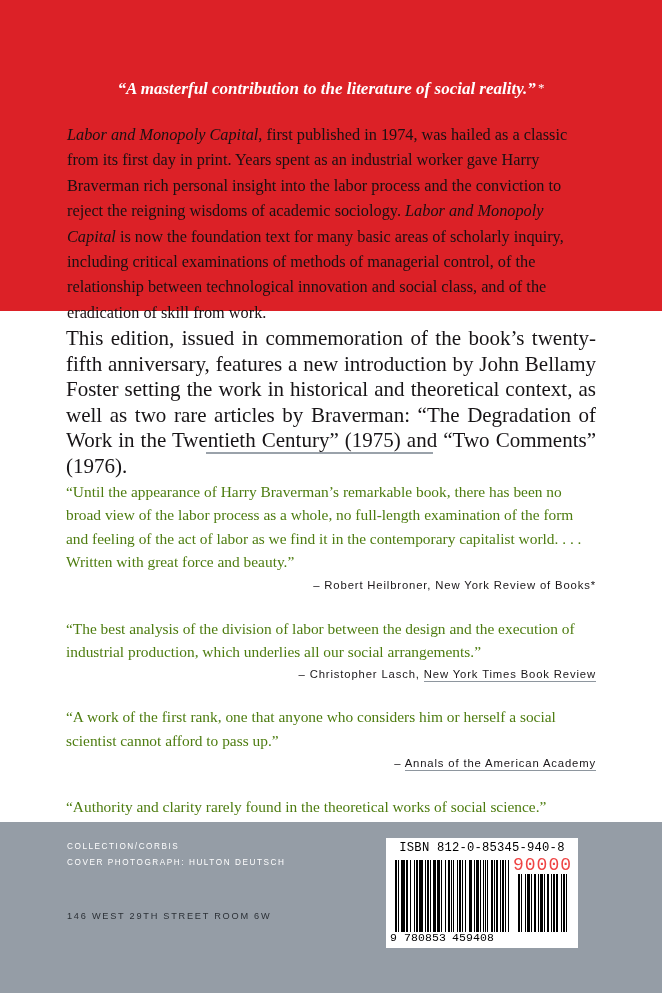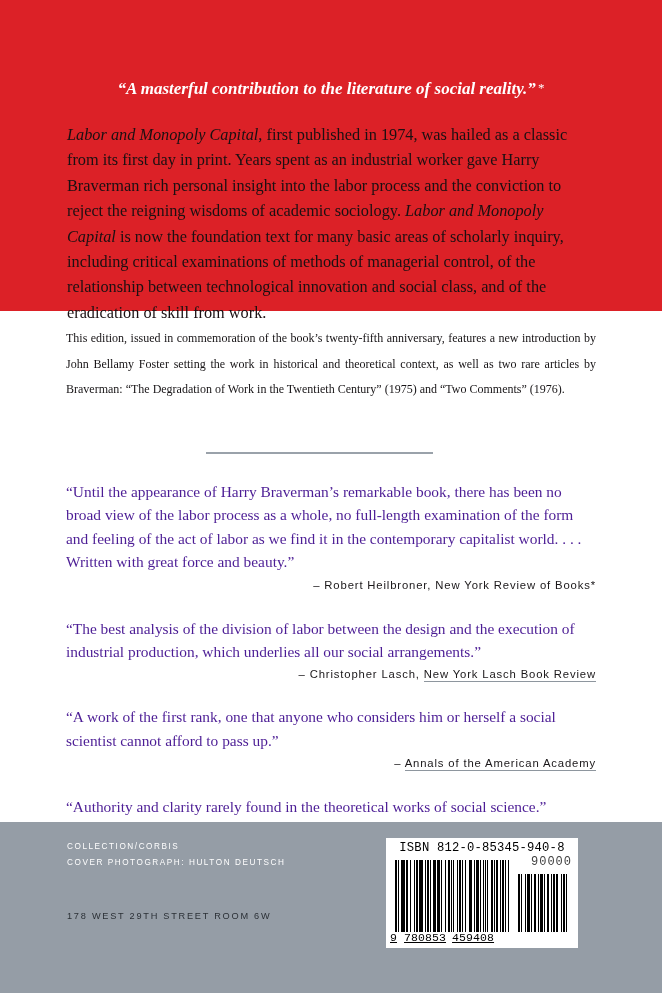--- a/index.html
+++ b/index.html
@@ -77,21 +77,21 @@
   }
   .red-body i { font-style: italic; }
 
   
   .edition-note {
     position: absolute;
     left: 66px;
     top: 326px;
     width: 530px;
     font-family: "Liberation Serif", serif;
-    font-size: 12px;
+    font-size: 21px;
     line-height: 25.5px;
     color: #171416;
     text-align: justify;
     text-justify: inter-word;
   }
   .divider {
     position: absolute;
     left: 206px;
     top: 452px;
     width: 227px;
@@ -103,21 +103,21 @@
     position: absolute;
     left: 66px;
     top: 480px;
     width: 530px;
   }
   .blurb { margin-bottom: 0; }
   .blurb-text {
     font-family: "Liberation Serif", serif;
     font-size: 15.4px;
     line-height: 23.4px;
-    color: #4c1d95;
+    color: #4d7c0f;
     text-align: left;
   }
   .blurb-attr {
     font-family: "Liberation Sans", sans-serif;
     font-size: 11.3px;
     letter-spacing: 0.85px;
     color: #1a1719;
     text-align: right;
     margin-top: 5px;
     white-space: nowrap;
@@ -184,23 +184,23 @@
     font-size: 12.2px;
     letter-spacing: 0.2px;
     color: #000000;
     white-space: nowrap;
   }
   .addon-digits {
     position: absolute;
     right: 6px;
     top: 17px;
     font-family: "Liberation Mono", monospace;
-    font-size: 12px;
+    font-size: 18px;
     letter-spacing: 1px;
-    color: #404040;
+    color: #ef4444;
   }
   .bars-main {
     position: absolute;
     left: 9px;
     top: 22px;
     width: 116px;
     height: 72px;
     display: flex;
     align-items: flex-start;
   }
@@ -220,21 +220,20 @@
   .ean-digits {
     position: absolute;
     left: 4px;
     top: 93px;
     width: 126px;
     font-family: "Liberation Mono", monospace;
     font-size: 11.5px;
     color: #000000;
     white-space: nowrap;
     letter-spacing: 0.1px;
-    text-decoration: underline;
   }
   .ean-digits .d1 { margin-right: 7px; }
   .ean-digits .d2 { margin-right: 6px; }
 </style>
 </head>
 <body>
 
 <div class="cover">
 
   <div class="red-panel">
@@ -261,21 +260,21 @@
       </div>
     </div>
 
     <div class="sp-1"></div>
 
     <div class="blurb">
       <div class="blurb-text">“The best analysis of the division of labor between the design and the execution of industrial production, which underlies all our social arrangements.”</div>
       <div class="blurb-attr">
         <span>–</span>
         <span>Christopher Lasch,</span>
-        <span class="src-underline">New York Lasch Book Review</span>
+        <span class="src-underline">New York Times Book Review</span>
       </div>
     </div>
 
     <div class="sp-2"></div>
 
     <div class="blurb">
       <div class="blurb-text">“A work of the first rank, one that anyone who considers him or herself a social scientist cannot afford to pass up.”</div>
       <div class="blurb-attr">
         <span>–</span>
         <span class="src-underline">Annals of the American Academy</span>
@@ -296,21 +295,21 @@
 
   <div class="gray-footer"></div>
 
   <div class="credits">
     <div>COLLECTION/CORBIS</div>
     <div>COVER PHOTOGRAPH: HULTON DEUTSCH</div>
     <div class="gap"></div>
   </div>
 
   <div class="imprint">
-    <div>178 WEST 29TH STREET ROOM 6W</div>
+    <div>146 WEST 29TH STREET ROOM 6W</div>
   </div>
 
   <div class="barcode-box">
     <div class="isbn-line">ISBN 812-0-85345-940-8</div>
     <div class="addon-digits">90000</div>
     <div class="bars-main" id="bars-main">
         <span class="bar" style="width: 1.90164px; background: rgb(0, 0, 0);"></span>
         <span class="bar" style="width: 0.95082px; background: transparent;"></span>
         <span class="bar" style="width: 0.95082px; background: rgb(0, 0, 0);"></span>
         <span class="bar" style="width: 1.90164px; background: transparent;"></span>

